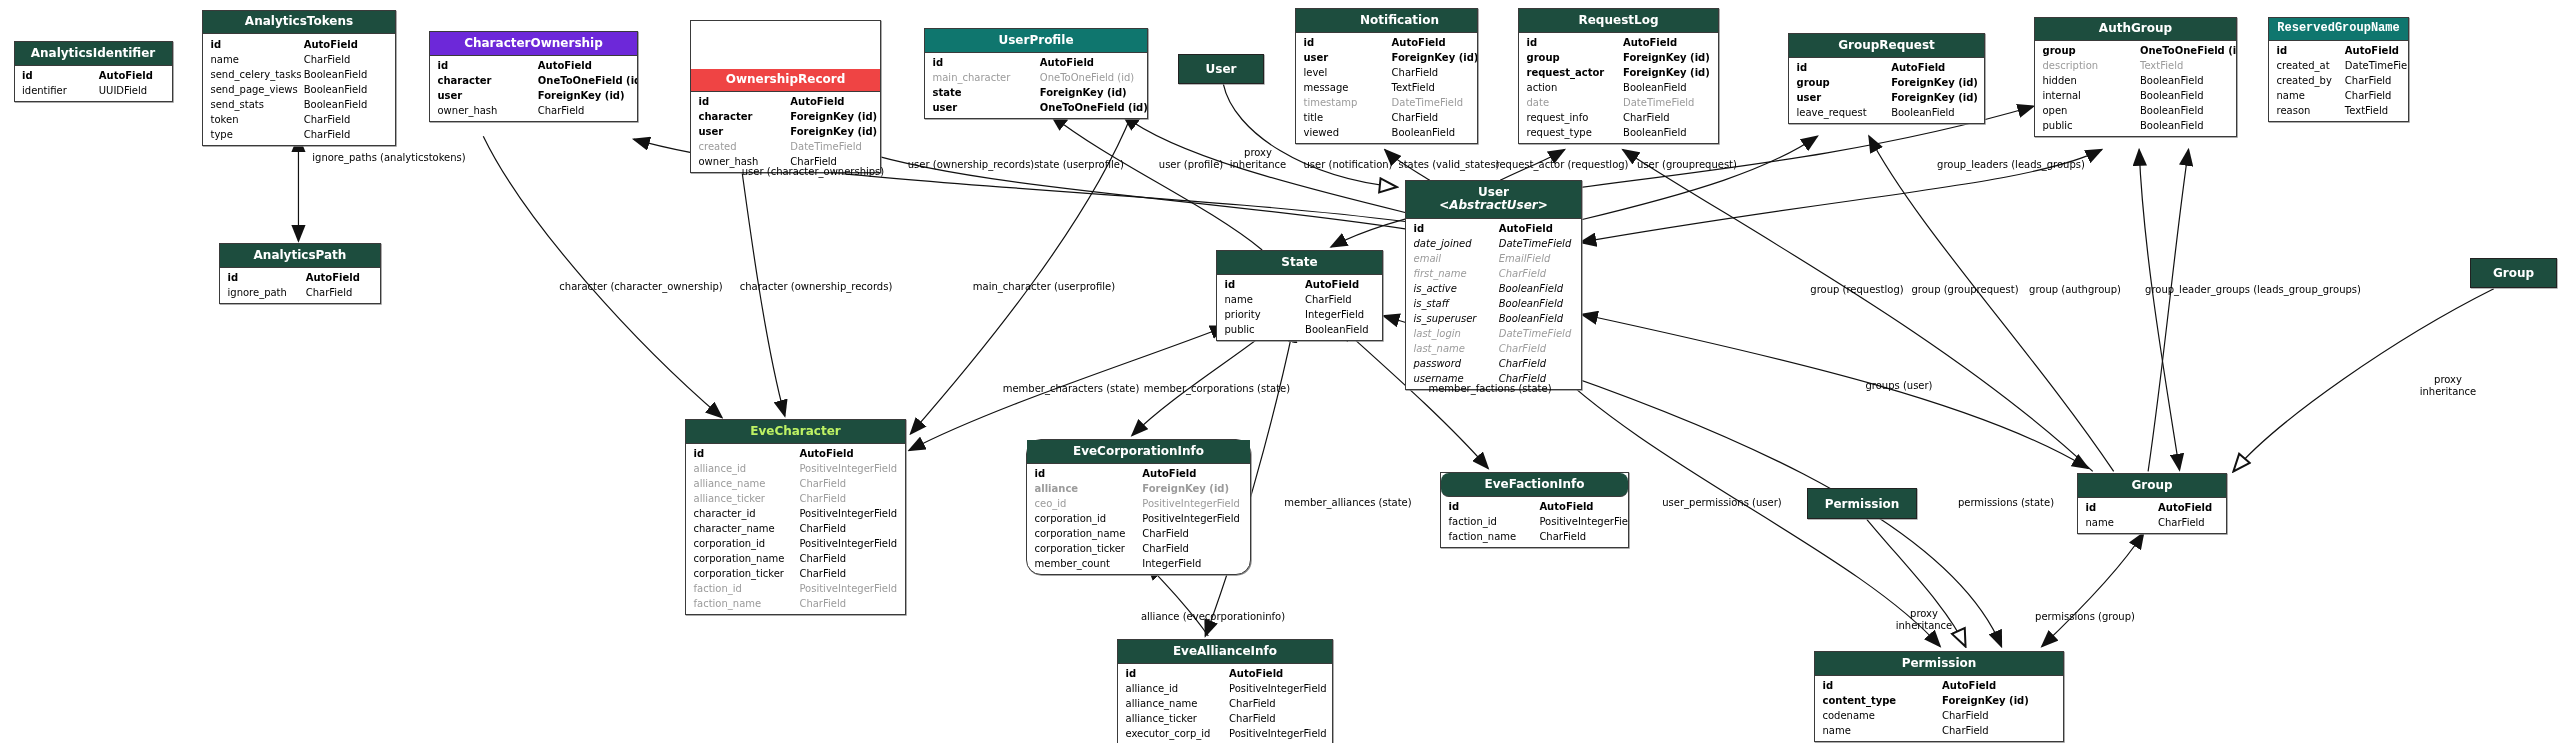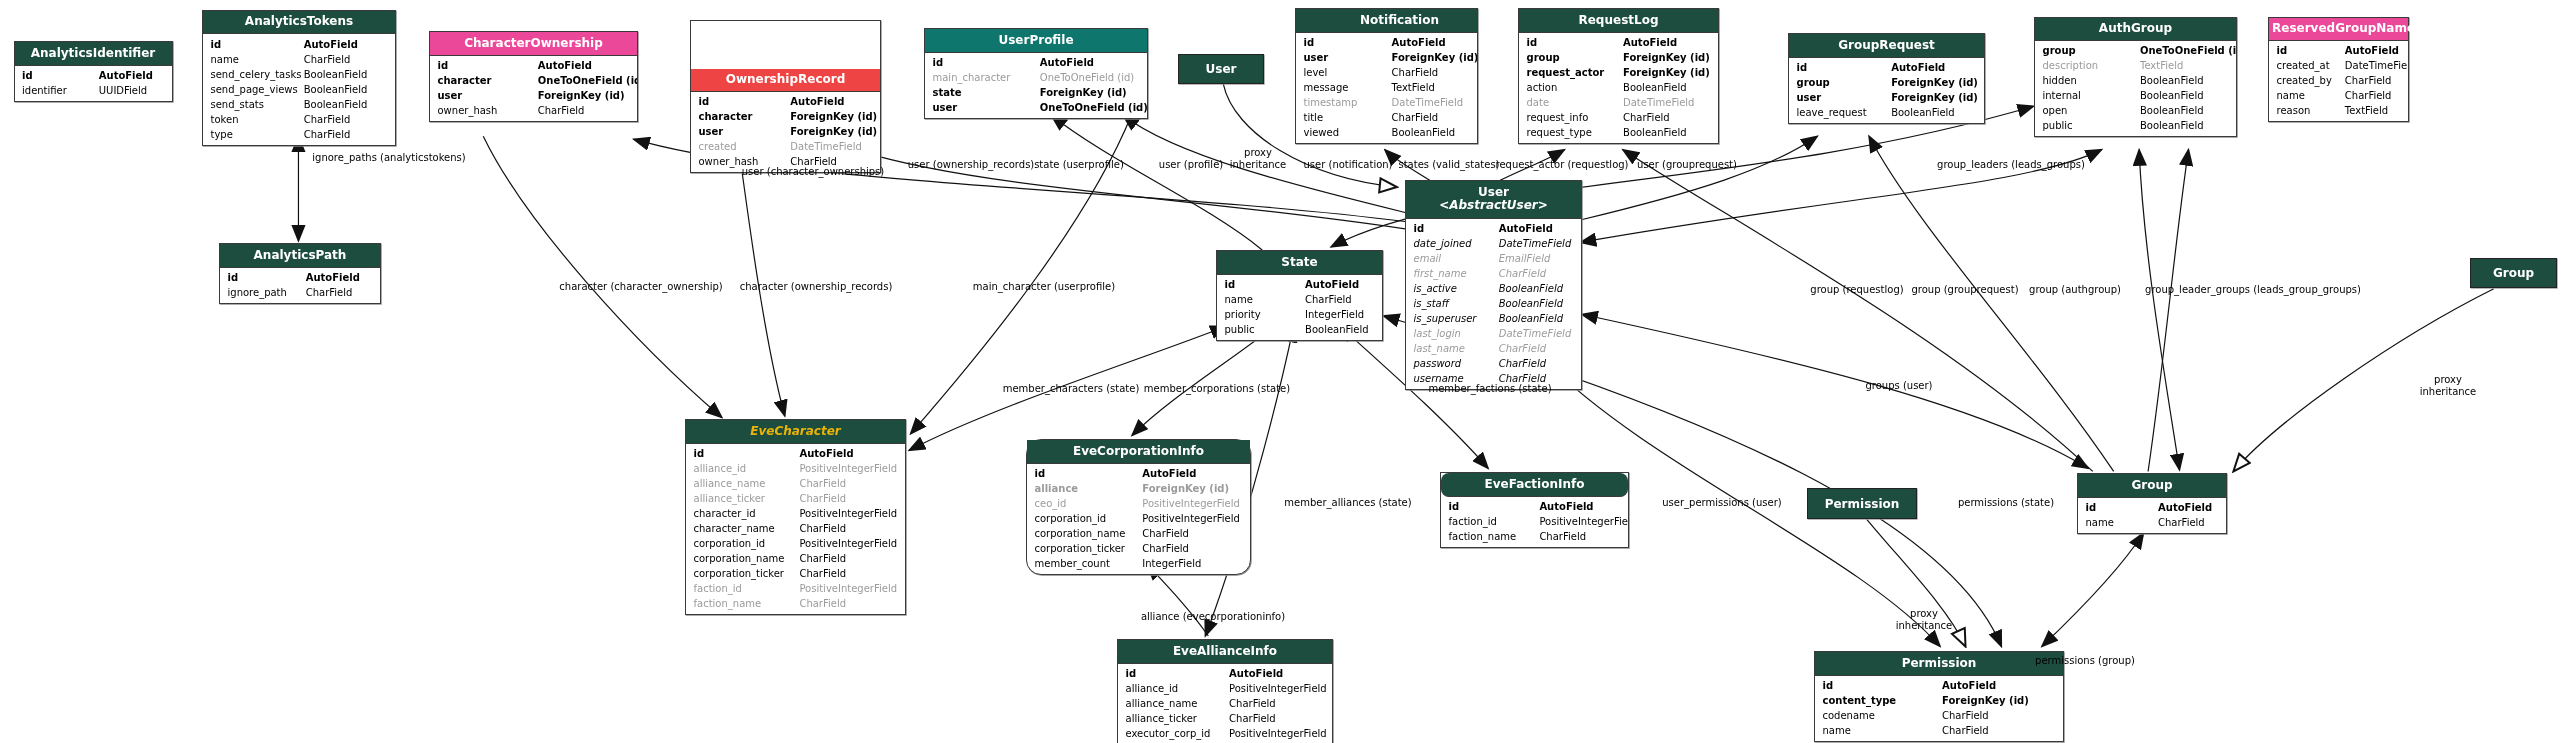--- a/index.html
+++ b/index.html
@@ -113,21 +113,21 @@
             <span class="fname">token</span>
             <span class="ftype">CharField</span>
           </div>
           <div class="frow">
             <span class="fname">type</span>
             <span class="ftype">CharField</span>
           </div>
         </div>
       </div>
       <div class="tbl" style="left: 429px; top: 31px; width: 207px; border-color: rgb(58, 58, 58);">
-        <div class="tbl-header" style="background: #ec4899; color: rgb(255, 255, 255);"><span>CharacterOwnership</span></div>
+        <div class="tbl-header" style="background: #6d28d9; color: rgb(255, 255, 255);"><span>CharacterOwnership</span></div>
         <div class="rows">
           <div class="frow">
             <span class="fname f-b">id</span>
             <span class="ftype f-b">AutoField</span>
           </div>
           <div class="frow">
             <span class="fname f-b">character</span>
             <span class="ftype f-b">OneToOneField (id)</span>
           </div>
           <div class="frow">
@@ -296,21 +296,21 @@
             <span class="fname">open</span>
             <span class="ftype">BooleanField</span>
           </div>
           <div class="frow">
             <span class="fname">public</span>
             <span class="ftype">BooleanField</span>
           </div>
         </div>
       </div>
       <div class="tbl" style="left: 2268px; top: 16.5px; width: 139px; border-color: rgb(58, 58, 58);">
-        <div class="tbl-header" style="background: #ec4899; color: rgb(255, 255, 255);"><span>ReservedGroupName</span></div>
+        <div class="tbl-header" style="background: #0f766e; color: rgb(255, 255, 255); font-family: Liberation Mono, monospace;"><span>ReservedGroupName</span></div>
         <div class="rows">
           <div class="frow">
             <span class="fname f-b">id</span>
             <span class="ftype f-b">AutoField</span>
           </div>
           <div class="frow">
             <span class="fname">created_at</span>
             <span class="ftype">DateTimeField</span>
           </div>
           <div class="frow">
@@ -404,21 +404,21 @@
             <span class="fname f-i">password</span>
             <span class="ftype f-i">CharField</span>
           </div>
           <div class="frow">
             <span class="fname f-i">username</span>
             <span class="ftype f-i">CharField</span>
           </div>
         </div>
       </div>
       <div class="tbl" style="left: 685px; top: 419px; width: 219px; border-color: rgb(58, 58, 58);">
-        <div class="tbl-header" style="background: rgb(29, 77, 62); color: #eab308; font-style: italic;"><span>EveCharacter</span></div>
+        <div class="tbl-header" style="background: rgb(29, 77, 62); color: #bef264;"><span>EveCharacter</span></div>
         <div class="rows">
           <div class="frow">
             <span class="fname f-b">id</span>
             <span class="ftype f-b">AutoField</span>
           </div>
           <div class="frow">
             <span class="fname f-g">alliance_id</span>
             <span class="ftype f-g">PositiveIntegerField</span>
           </div>
           <div class="frow">
@@ -601,18 +601,18 @@
       <div class="elabel" style="left: 1071px; top: 389px;">member_characters (state)</div>
       <div class="elabel" style="left: 1217px; top: 389px;">member_corporations (state)</div>
       <div class="elabel" style="left: 1490px; top: 389px;">member_factions (state)</div>
       <div class="elabel" style="left: 1887px; top: 386px; margin-left: 12px;">groups (user)</div>
       <div class="elabel" style="left: 1348px; top: 503px;">member_alliances (state)</div>
       <div class="elabel" style="left: 1722px; top: 503px;">user_permissions (user)</div>
       <div class="elabel" style="left: 2006px; top: 503px;">permissions (state)</div>
       <div class="elabel" style="left: 1213px; top: 617px; text-align: right;">alliance (evecorporationinfo)</div>
       <div class="elabel" style="left: 1924px; top: 620px;">proxy
 inheritance</div>
-      <div class="elabel" style="left: 2085px; top: 617px; margin-top: 44px;">permissions (group)</div>
+      <div class="elabel" style="left: 2085px; top: 617px;">permissions (group)</div>
       <div class="elabel" style="left: 2448px; top: 386px;">proxy
 inheritance</div>
     </div>
 </div>
 
 
 </body></html>

